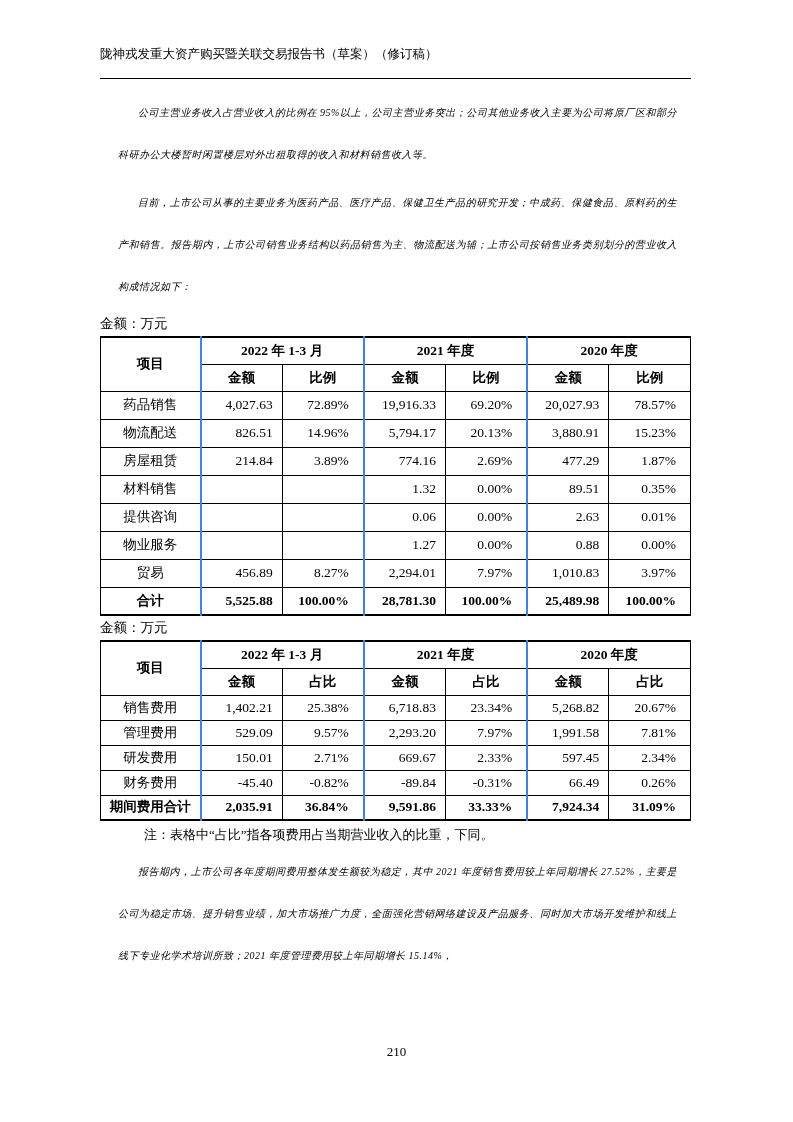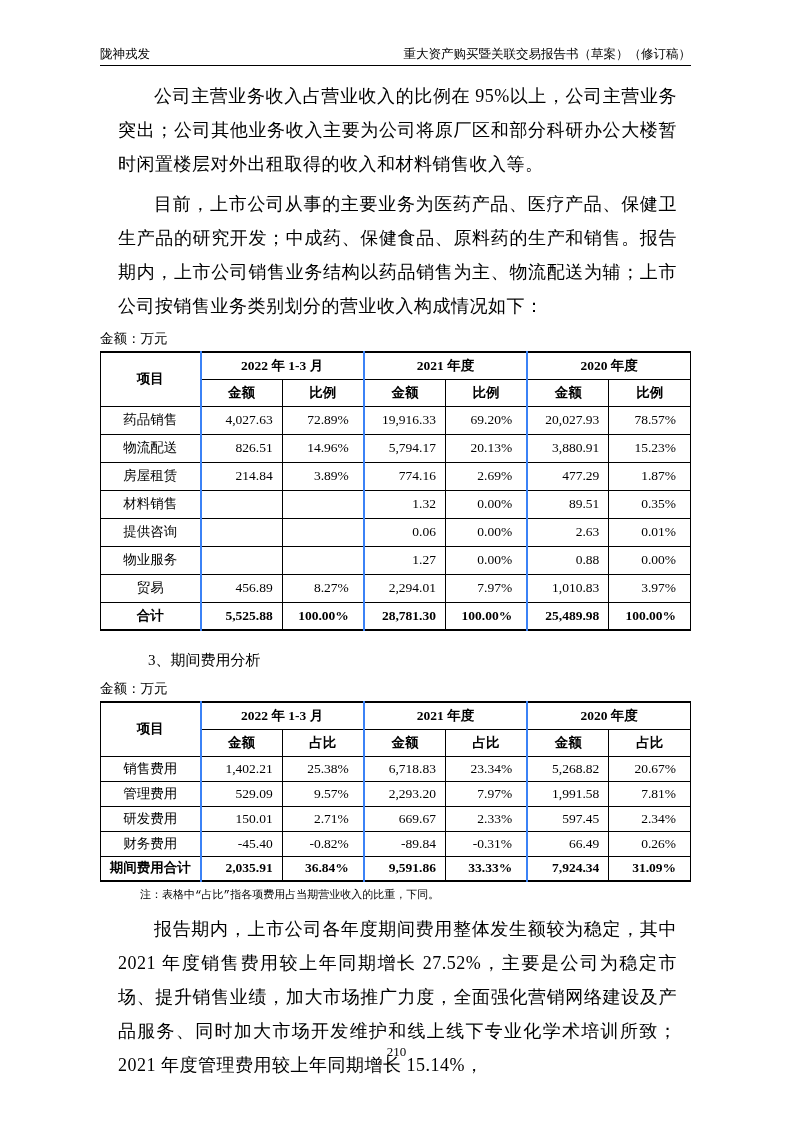--- a/index.html
+++ b/index.html
@@ -11,54 +11,53 @@
     margin: 0 auto;
     background: #ffffff;
     color: #000;
     font-family: "Liberation Serif", "DejaVu Serif", serif;
     padding: 46px 102px 0 100px;
     overflow: hidden;
   }
   
   .hdr {
     display: flex;
-    justify-content: space-between;
     align-items: flex-end;
     font-size: 12.5px;
-    padding-bottom: 2px;
+    padding-bottom: 15px;
     border-bottom: 1.5px solid #000;
   }
   
   .body-text {
-    font-size: 18px;
-    line-height: 34px;
+    font-size: 10px;
+    line-height: 42px;
     text-align: justify;
     text-indent: 2em;
     margin: 6px 14px 6px 18px;
     letter-spacing: 0.5px;
+    font-style: italic;
   }
   .first-para { margin-top: 13px; }
   .section-heading {
     font-size: 15px;
     line-height: 34px;
     text-indent: 2em;
     margin: 12px 14px 2px 18px;
   }
   .unit-label {
     font-size: 13.5px;
     line-height: 20px;
     text-align: left;
     margin: 2px 0 2px 0;
   }
   .table-note {
-    font-size: 11px;
+    font-size: 13px;
     line-height: 21px;
     text-indent: 2em;
     margin: 3px 14px 4px 18px;
-    font-family: Liberation Mono, monospace;
   }
   
   table.fin {
     width: 100%;
     border-collapse: collapse;
     table-layout: fixed;
     font-size: 13.5px;
     border-left: 1px solid #000;
     border-right: 1px solid #000;
     border-top: 2.5px solid #000;
@@ -202,21 +201,20 @@
           <td class="num group-start">5,525.88</td>
           <td class="pct">100.00%</td>
           <td class="num group-start">28,781.30</td>
           <td class="pct">100.00%</td>
           <td class="num group-start">25,489.98</td>
           <td class="pct">100.00%</td>
         </tr>
       </tbody>
     </table>
 
-  <p class="section-heading">3、期间费用分析</p>
 
 
   <div class="unit-label">金额：万元</div>
 
   <table class="fin t2" id="table2">
       <colgroup>
         <col style="width: 100px;">
         <col>
         <col>
         <col>

